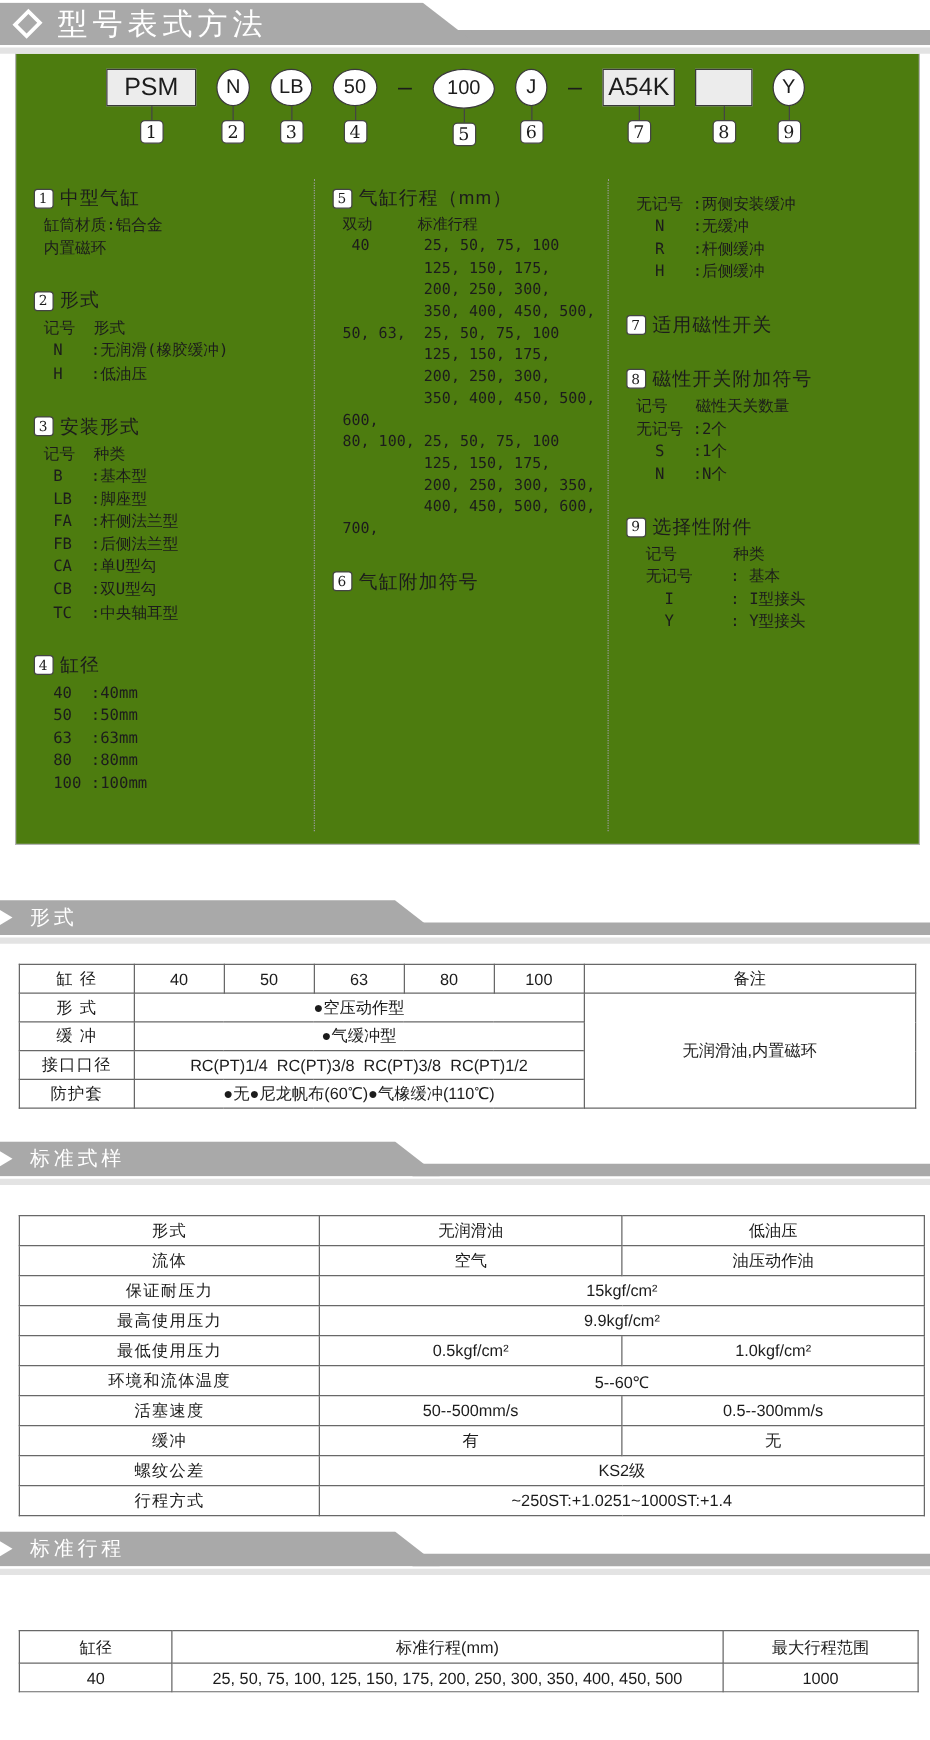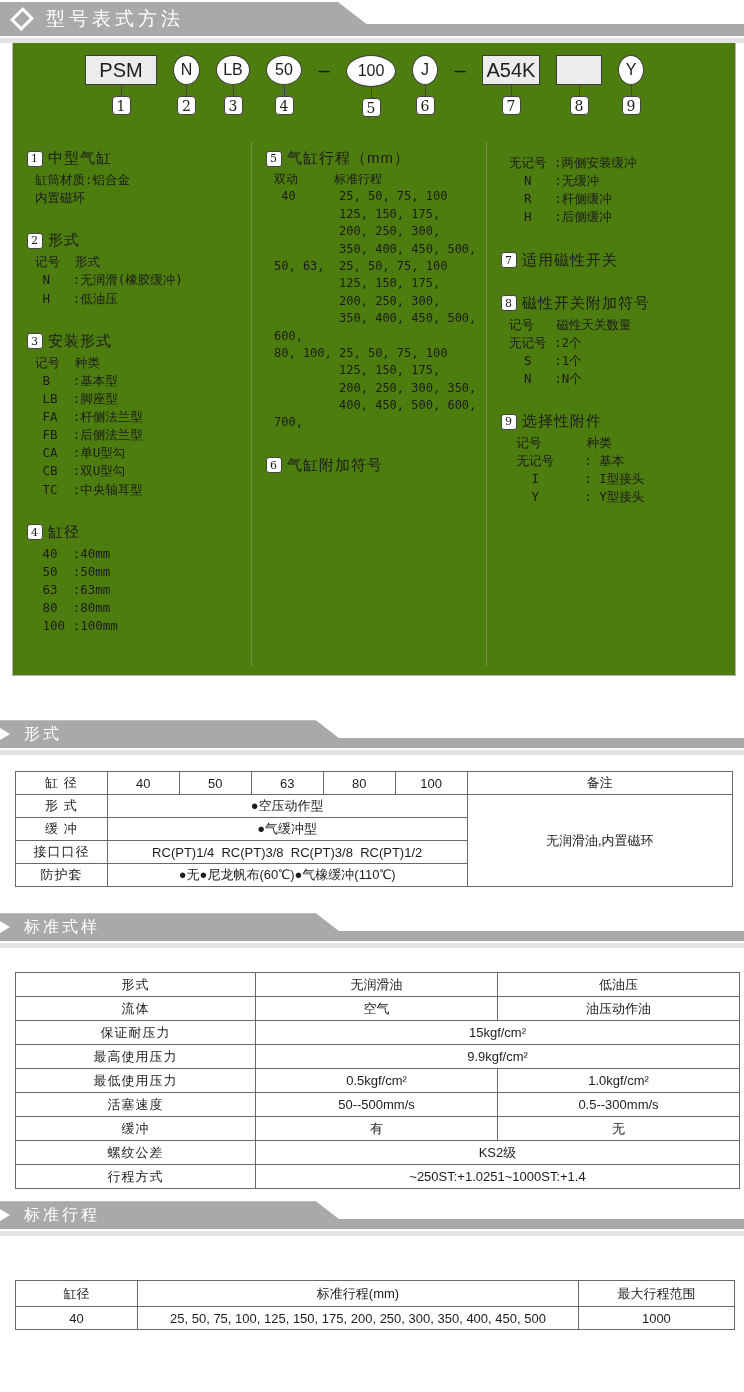--- a/index.html
+++ b/index.html
@@ -7,21 +7,21 @@
 
   
   .sec-head{position:relative;width:744px;}
   .sec-head .bar-main{position:absolute;left:0;top:0;background:#a9a9a9;display:flex;align-items:center;color:#fff;}
   .sec-head .bar-tail{position:absolute;right:0;background:#a9a9a9;}
   .sec-head .bar-light{position:absolute;left:0;right:0;height:5px;background:#e3e3e3;}
   .sec-head.big{height:41px;margin-top:2px;}
   .sec-head.big .bar-main{height:34px;width:382px;clip-path:polygon(0 0,338px 0,382px 34px,0 34px);}
   .sec-head.big .bar-tail{top:22px;height:12px;left:360px;}
   .sec-head.big .bar-light{top:36px;}
-  .sec-head.big .sec-title{font-size:19px;letter-spacing:4px;}
+  .sec-head.big .sec-title{font-size:24px;letter-spacing:4px;}
   .sec-head.small{height:35px;}
   .sec-head.small .bar-main{height:28px;width:352px;clip-path:polygon(0 0,316px 0,352px 28px,0 28px);padding-left:24px;}
   .sec-head.small .bar-tail{top:18px;height:10px;left:330px;}
   .sec-head.small .bar-light{top:30px;}
   .sec-head.small .sec-title{font-size:16px;letter-spacing:3px;}
   .diamond-icon{width:10px;height:12px;border:3px solid #fff;transform:rotate(45deg);margin:0 16px 0 14px;flex:0 0 auto;}
   .arrow-icon{position:absolute;left:0;top:8px;width:0;height:0;border-top:6px solid transparent;border-bottom:6px solid transparent;border-left:10px solid #fff;}
 
   
   .model-box{margin-left:12px;margin-right:8px;border:1px solid #b3b3b3;border-top:none;padding:12px 0 10px;background:#4d7c0f;}
@@ -327,20 +327,24 @@
   <tr>
     <td class="c-lbl">最高使用压力</td>
     <td colspan="2">9.9kgf/cm²</td>
   </tr>
   <tr>
     <td class="c-lbl">最低使用压力</td>
     <td class="c-half">0.5kgf/cm²</td>
     <td class="c-half">1.0kgf/cm²</td>
   </tr>
   <tr>
+    <td class="c-lbl">环境和流体温度</td>
+    <td colspan="2">5--60℃</td>
+  </tr>
+  <tr>
     <td class="c-lbl">活塞速度</td>
     <td class="c-half">50--500mm/s</td>
     <td class="c-half">0.5--300mm/s</td>
   </tr>
   <tr>
     <td class="c-lbl">缓冲</td>
     <td class="c-half">有</td>
     <td class="c-half">无</td>
   </tr>
   <tr>

